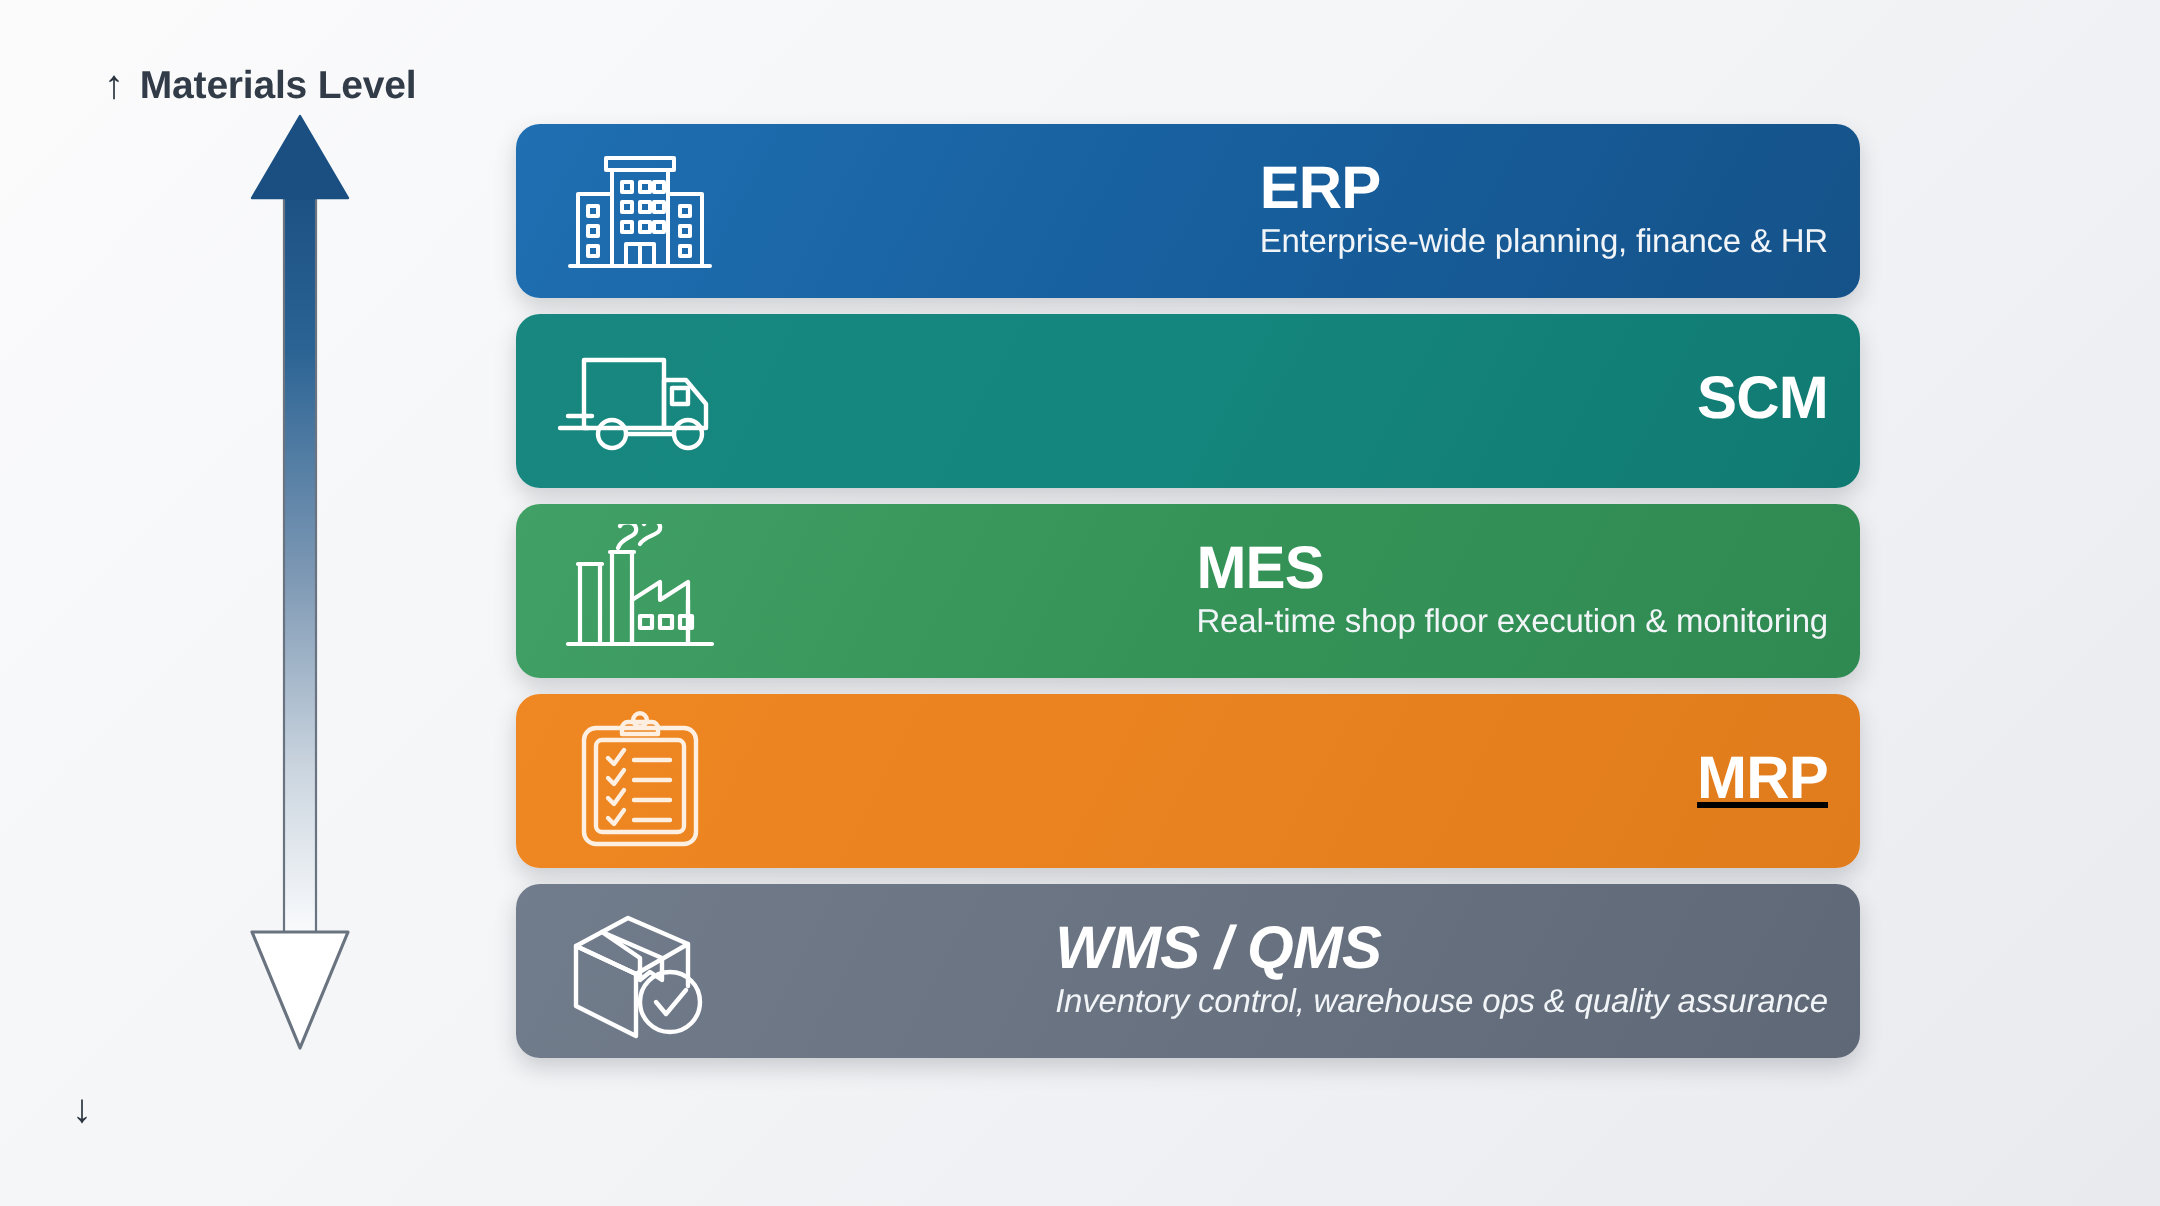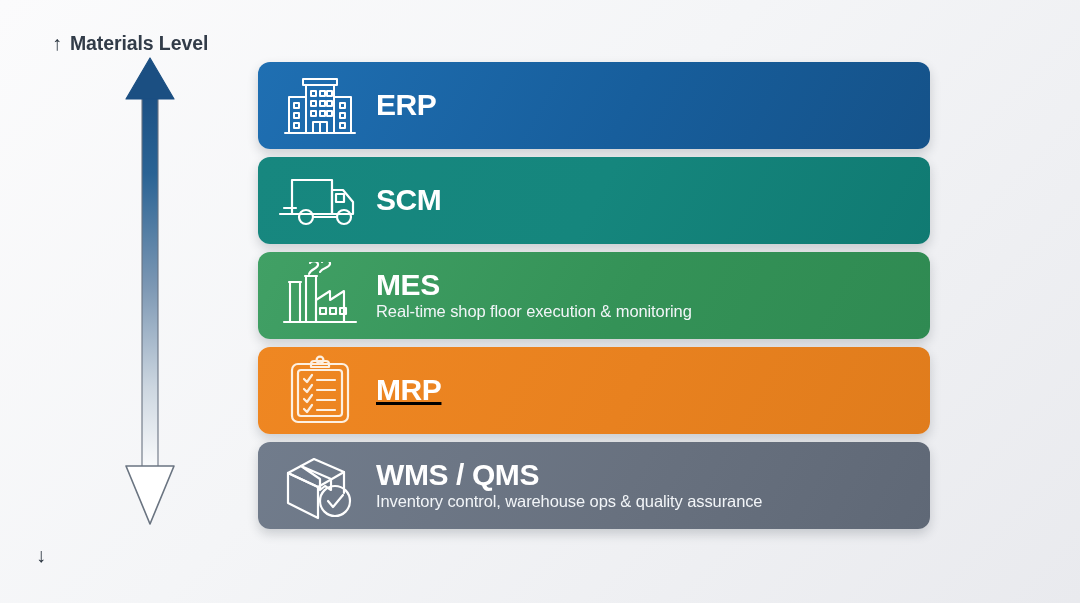--- a/index.html
+++ b/index.html
@@ -68,22 +68,23 @@
 
   .band {
     position: relative;
     height: 87px;
     border-radius: 12px;
     margin-bottom: 8px;
     display: flex;
     align-items: center;
     box-shadow: 0 5px 11px rgba(40, 48, 62, 0.20);
     overflow: hidden;
-  }
-  .band:last-child { margin-bottom: 0; }
+    justify-content: space-between;
+  }
+  .band:last-child { margin-bottom: 0; font-style: italic; }
 
   .band-icon {
     width: 118px;
     min-width: 118px;
     display: flex;
     align-items: center;
     justify-content: center;
     padding-left: 6px;
     box-sizing: border-box;
   }
@@ -190,20 +191,21 @@
           <rect x="13" y="40" width="5" height="5"></rect>
           <rect x="13" y="50" width="5" height="5"></rect>
 
           <rect x="59" y="30" width="5" height="5"></rect>
           <rect x="59" y="40" width="5" height="5"></rect>
           <rect x="59" y="50" width="5" height="5"></rect>
         </svg>
       </div>
       <div class="band-text">
         <div class="band-title">ERP</div>
+        <div class="band-sub">Enterprise-wide planning, finance &amp; HR</div>
       </div>
     </div>
 
     <div class="band band-scm">
       <div class="band-icon">
         <svg class="icon-svg" width="84" height="58" viewBox="0 0 84 58" fill="none" stroke="#ffffff" stroke-width="2.2" stroke-linejoin="round" stroke-linecap="round">
 
           <path d="M14 8 h40 v34 h-40 z"></path>
 
           <path d="M54 18 h11 l10 12 v12 h-21 z"></path>

